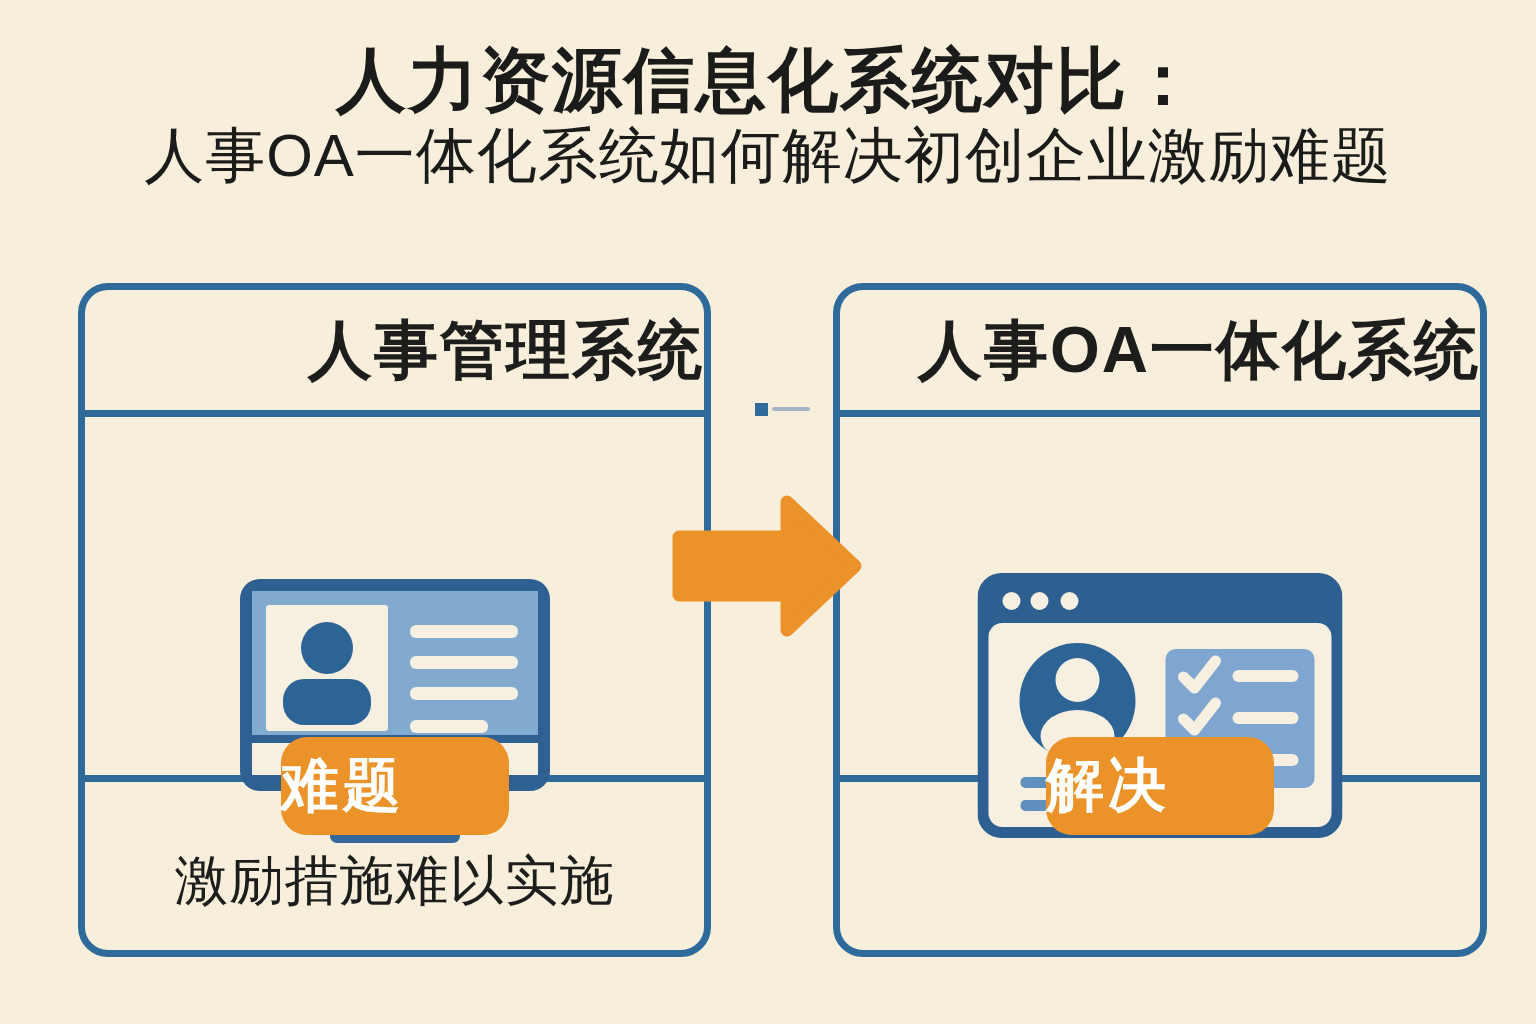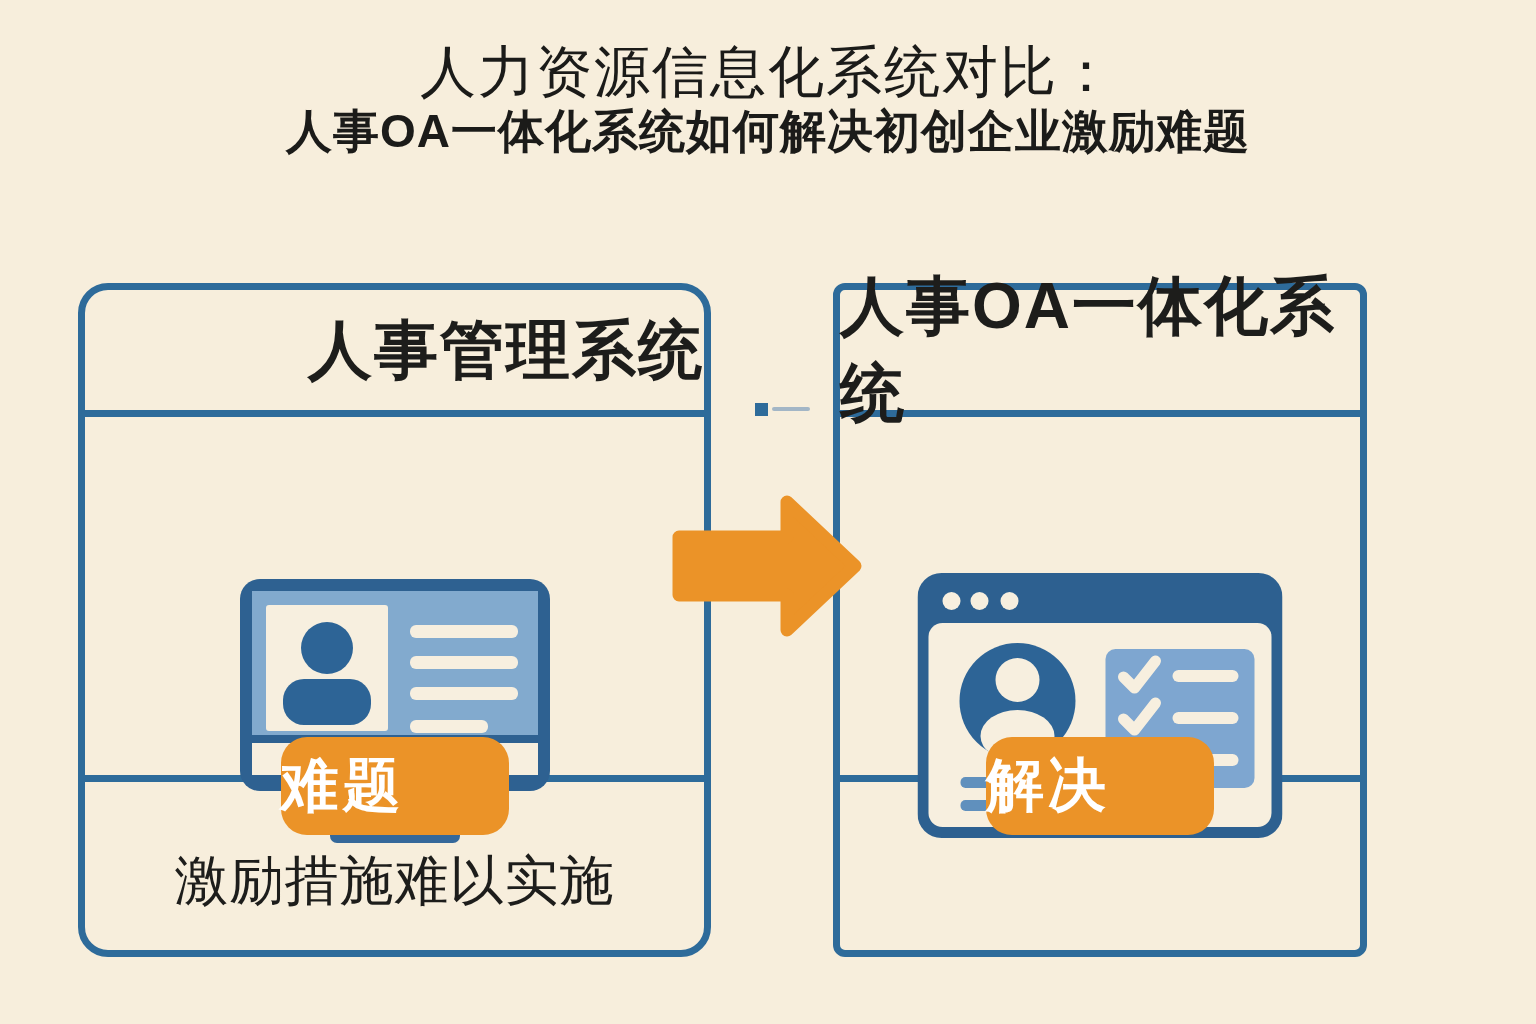--- a/index.html
+++ b/index.html
@@ -4,30 +4,30 @@
 <style>
   html,body{margin:0;padding:0;}
   body{
     width:1536px;height:1024px;position:relative;overflow:hidden;
     background:#f7eedc;
     font-family:"Liberation Sans","DejaVu Sans",sans-serif;
     color:#1d1d1b;
   }
   
   .title-wrap{position:absolute;top:38px;left:0;width:1536px;text-align:center;}
-  .title-line1{font-size:56px;font-weight:400;line-height:1.22;letter-spacing:2px;color:#1b1b19;}
-  .title-line2{font-size:46px;font-weight:700;line-height:1.1;letter-spacing:1px;color:#1b1b19;}
+  .title-line1{font-size:70px;font-weight:700;line-height:1.22;letter-spacing:2px;color:#1b1b19;}
+  .title-line2{font-size:60px;font-weight:400;line-height:1.1;letter-spacing:1px;color:#1b1b19;}
   
   .panel{
     position:absolute;top:283px;height:674px;box-sizing:border-box;
     border:7px solid #2e6b9a;border-radius:30px;
     display:flex;flex-direction:column;background:#f7eedc;
   }
   .panel.left{left:78px;width:633px;}
-  .panel.right{left:833px;width:534px;border-radius:12px;}
+  .panel.right{left:833px;width:654px;}
   .panel-header{
     height:120px;flex:0 0 120px;border-bottom:7px solid #2e6b9a;
     display:flex;align-items:center;justify-content:flex-end;
   }
   .panel-header span{font-size:64px;font-weight:800;letter-spacing:2px;}
   .panel-body{
     height:358px;flex:0 0 358px;position:relative;
     border-bottom:7px solid #2e6b9a;
   }
   .panel-footer{

